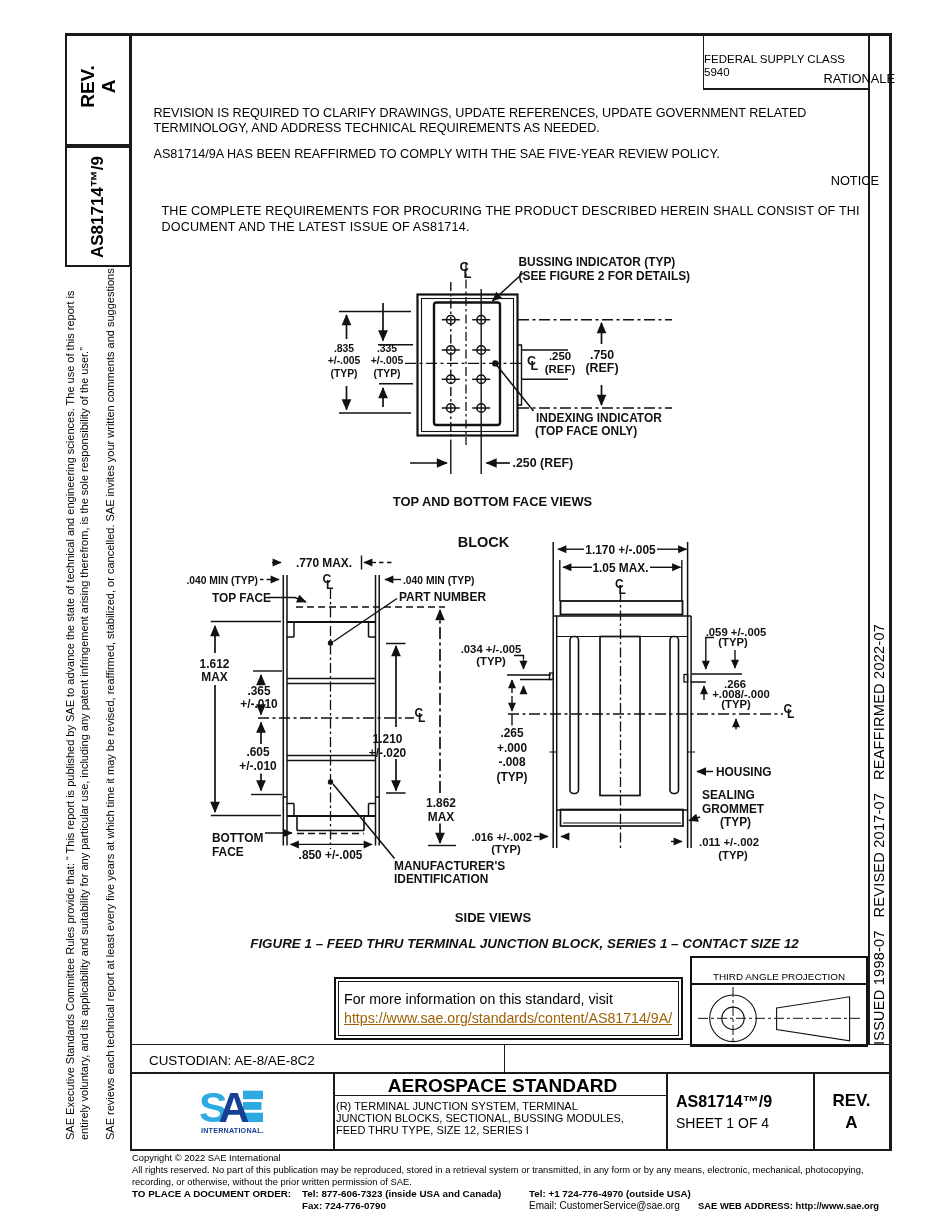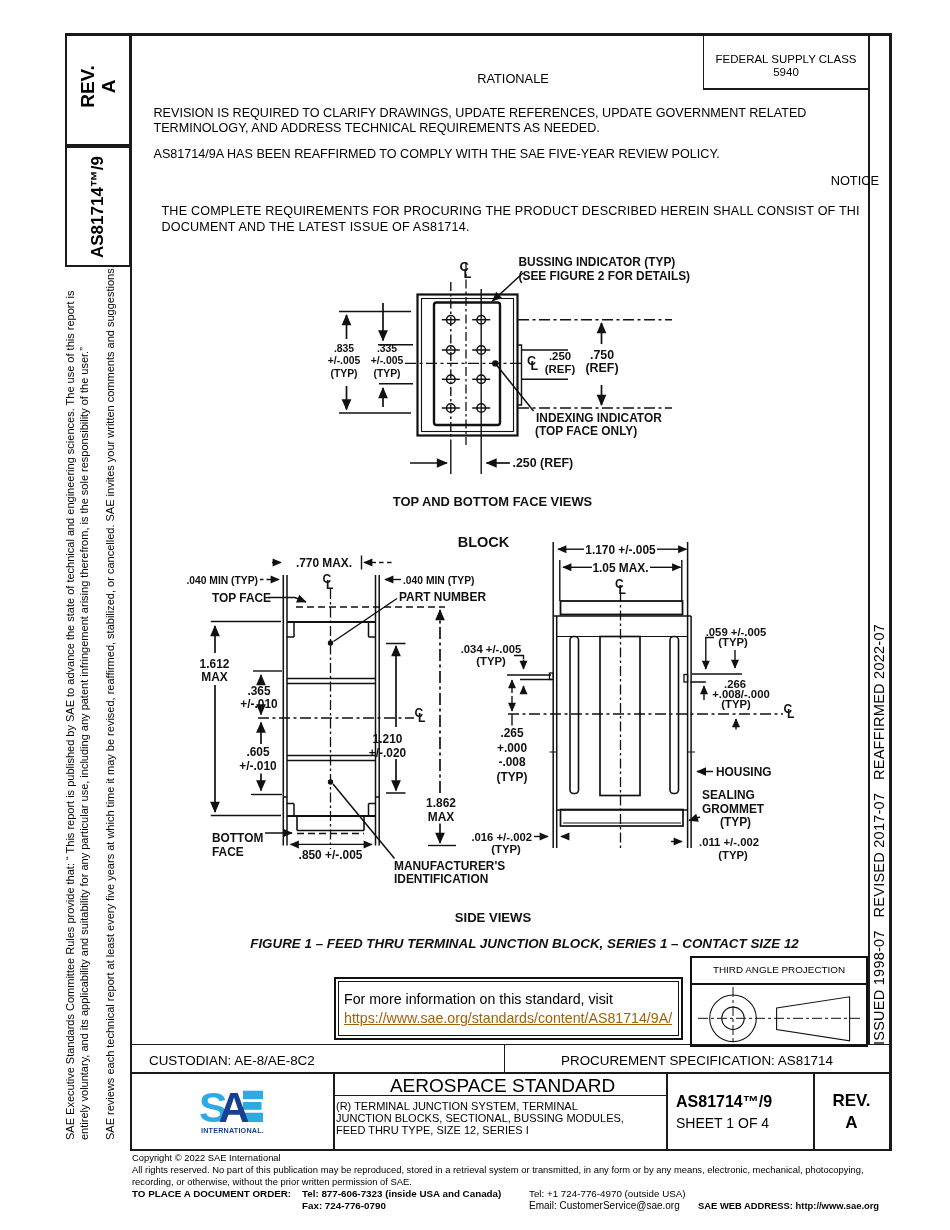--- a/index.html
+++ b/index.html
@@ -31,61 +31,60 @@
 </div>
 
 <div class="abs" style="left:64px;top:1140px;transform:rotate(-90deg);transform-origin:0 0;font-size:11px;white-space:nowrap">SAE Executive Standards Committee Rules provide that: “ This report is published by SAE to advance the state of technical and engineering sciences. The use of this report is</div>
 
 <div class="abs" style="left:78px;top:1140px;transform:rotate(-90deg);transform-origin:0 0;font-size:11px;white-space:nowrap">entirely voluntary, and its applicability and suitability for any particular use, including any patent infringement arising therefrom, is the sole responsibility of the user.”</div>
 
 <div class="abs" style="left:104px;top:1140px;transform:rotate(-90deg);transform-origin:0 0;font-size:11px;white-space:nowrap">SAE reviews each technical report at least every five years at which time it may be revised, reaffirmed, stabilized, or cancelled. SAE invites your written comments and suggestions.</div>
 
 <div class="abs" style="left:871px;top:1045px;transform:rotate(-90deg);transform-origin:0 0;font-size:14.5px;letter-spacing:0.25px;white-space:nowrap">ISSUED 1998-07&nbsp;&nbsp;&nbsp;REVISED 2017-07&nbsp;&nbsp;&nbsp;REAFFIRMED 2022-07</div>
 
-<div class="abs" style="left:703px;top:35.5px;width:165px;height:54px;border-left:1.6px solid #1a1a1a;border-bottom:2px solid #1a1a1a;box-sizing:border-box;text-align:center;font-size:11.5px;padding-top:17px;line-height:13.5px">FEDERAL SUPPLY CLASS<br>5940</div>
-
-<div class="abs" style="left:131px;top:71px;width:764px;text-align:center;font-size:12.8px">RATIONALE</div>
+<div class="abs" style="left:703px;top:35.5px;width:165px;height:54px;border-left:1.6px solid #1a1a1a;border-bottom:2px solid #1a1a1a;box-sizing:border-box;text-align:left;font-size:11.5px;padding-top:17px;line-height:13.5px">FEDERAL SUPPLY CLASS<br>5940</div>
+
+<div class="abs" style="left:131px;top:71px;width:764px;text-align:right;font-size:12.8px">RATIONALE</div>
 
 <div class="abs" style="left:153.5px;top:105.5px;font-size:12.6px;line-height:15.2px">REVISION IS REQUIRED TO CLARIFY DRAWINGS, UPDATE REFERENCES, UPDATE GOVERNMENT RELATED<br>TERMINOLOGY, AND ADDRESS TECHNICAL REQUIREMENTS AS NEEDED.</div>
 
 <div class="abs" style="left:153.5px;top:147px;font-size:12.6px">AS81714/9A HAS BEEN REAFFIRMED TO COMPLY WITH THE SAE FIVE-YEAR REVIEW POLICY.</div>
 
 <div class="abs" style="left:131px;top:172.5px;width:748px;text-align:right;font-size:12.8px">NOTICE</div>
 
 <div class="abs" style="left:161.5px;top:204px;font-size:12.6px;line-height:15.8px;letter-spacing:0.18px">THE COMPLETE REQUIREMENTS FOR PROCURING THE PRODUCT DESCRIBED HEREIN SHALL CONSIST OF THI<br>DOCUMENT AND THE LATEST ISSUE OF AS81714.</div>
 
 <div class="abs" style="left:334px;top:977px;width:349px;height:63px;border:2.6px solid #111;box-sizing:border-box">
   <div style="position:absolute;left:2.2px;top:2.2px;right:2.2px;bottom:2.2px;border:1.4px solid #111"></div>
   <div style="position:absolute;left:8px;top:11.5px;font-size:14.2px;font-weight:normal">For more information on this standard, visit</div>
   <div style="position:absolute;left:8px;top:31px;font-size:14.2px;color:#a16207;text-decoration:underline">https://www.sae.org/standards/content/AS81714/9A/</div>
 </div>
 
 <div class="abs" style="left:690px;top:956px;width:178px;height:91px;border:2px solid #111;box-sizing:border-box">
-  <div style="position:absolute;left:0;right:0;top:0;height:27px;border-bottom:2px solid #111;text-align:center;font-size:9.9px;padding-top:6px;box-sizing:border-box">THIRD ANGLE PROJECTION</div>
+  <div style="position:absolute;left:0;right:0;top:0;height:27px;border-bottom:2px solid #111;text-align:center;font-size:9.9px;padding-top:13px;box-sizing:border-box">THIRD ANGLE PROJECTION</div>
 </div>
 
 <div class="ln" style="left:130px;top:1043.5px;width:761px;height:1.8px"></div>
 
 <div class="ln" style="left:130px;top:1071.5px;width:761px;height:2.4px"></div>
 
 <div class="ln" style="left:503.5px;top:1043.5px;width:1.6px;height:29px"></div>
 
 <div class="abs" style="left:149px;top:1053px;font-size:13.4px">CUSTODIAN: AE-8/AE-8C2</div>
 
-<div class="abs" style="left:504px;top:1053px;width:386px;text-align:center;font-size:13.4px">PROCUREMENT SPECIFICATION: AS81714</div>
 
 <div class="ln" style="left:130px;top:1148.5px;width:761px;height:2.8px"></div>
 
 <div class="ln" style="left:333px;top:1074px;width:2px;height:74.5px"></div>
 
 <div class="ln" style="left:665.5px;top:1074px;width:2px;height:74.5px"></div>
 
 <div class="ln" style="left:812.5px;top:1074px;width:2px;height:74.5px"></div>
 
-<div class="abs" style="left:337px;top:1074.5px;width:331px;text-align:center;font-weight:normal;font-size:19px">AEROSPACE STANDARD</div>
+<div class="abs" style="left:337px;top:1074.5px;width:331px;text-align:center;font-weight:bold;font-size:19px">AEROSPACE STANDARD</div>
 
 <div class="ln" style="left:335px;top:1094.8px;width:330.5px;height:1.6px"></div>
 
 <div class="abs" style="left:336px;top:1100.9px;width:330px;text-align:left;font-size:11px;line-height:11.9px">(R) TERMINAL JUNCTION SYSTEM, TERMINAL<br>JUNCTION BLOCKS, SECTIONAL, BUSSING MODULES,<br>FEED THRU TYPE, SIZE 12, SERIES I</div>
 
 <div class="abs" style="left:676px;top:1093px;font-weight:bold;font-size:16px">AS81714™/9</div>
 
 <div class="abs" style="left:676px;top:1115px;font-size:14px">SHEET 1 OF 4</div>
 
 <div class="abs" style="left:813px;top:1090px;width:77px;text-align:center;font-weight:bold;font-size:17px;line-height:22px">REV.<br>A</div>
@@ -100,21 +99,21 @@
     <text x="5" y="46.5" font-size="7.2" letter-spacing="0.2" fill="#173f93">INTERNATIONAL.</text>
   </g>
 </svg>
 
 <div class="abs" style="left:132px;top:1152px;font-size:9.4px">Copyright © 2022 SAE International</div>
 
 <div class="abs" style="left:132px;top:1164px;font-size:9.4px;line-height:12px">All rights reserved. No part of this publication may be reproduced, stored in a retrieval system or transmitted, in any form or by any means, electronic, mechanical, photocopying,<br>recording, or otherwise, without the prior written permission of SAE.</div>
 
 <div class="abs" style="left:132px;top:1188px;font-size:9.8px;font-weight:bold">TO PLACE A DOCUMENT ORDER:</div>
 <div class="abs" style="left:302px;top:1188px;font-size:9.8px;font-weight:bold">Tel: 877-606-7323 (inside USA and Canada)</div>
-<div class="abs" style="left:529px;top:1188px;font-size:9.8px;font-weight:normal">Tel: +1 724-776-4970 (outside USA)</div>
+<div class="abs" style="left:529px;top:1188px;font-size:9.8px;font-weight:bold">Tel: +1 724-776-4970 (outside USA)</div>
 <div class="abs" style="left:302px;top:1200px;font-size:9.8px;font-weight:bold">Fax: 724-776-0790</div>
 <div class="abs" style="left:529px;top:1200px;font-size:10px;font-weight:normal">Email: CustomerService@sae.org</div>
 <div class="abs" style="left:698px;top:1200px;font-size:9.4px;font-weight:bold">SAE WEB ADDRESS: http://www.sae.org</div>
 
 <svg id="figs" class="abs" style="left:0;top:0" width="950" height="1230" viewBox="0 0 950 1230" fill="none" stroke="none">
 <defs>
 <marker id="ah" viewBox="0 0 10 10" refX="9.2" refY="5" markerWidth="8.5" markerHeight="6.5" orient="auto-start-reverse">
           <path d="M0 0.6L10 5L0 9.4z" fill="#111" stroke="none"></path>
         </marker>
 </defs>

